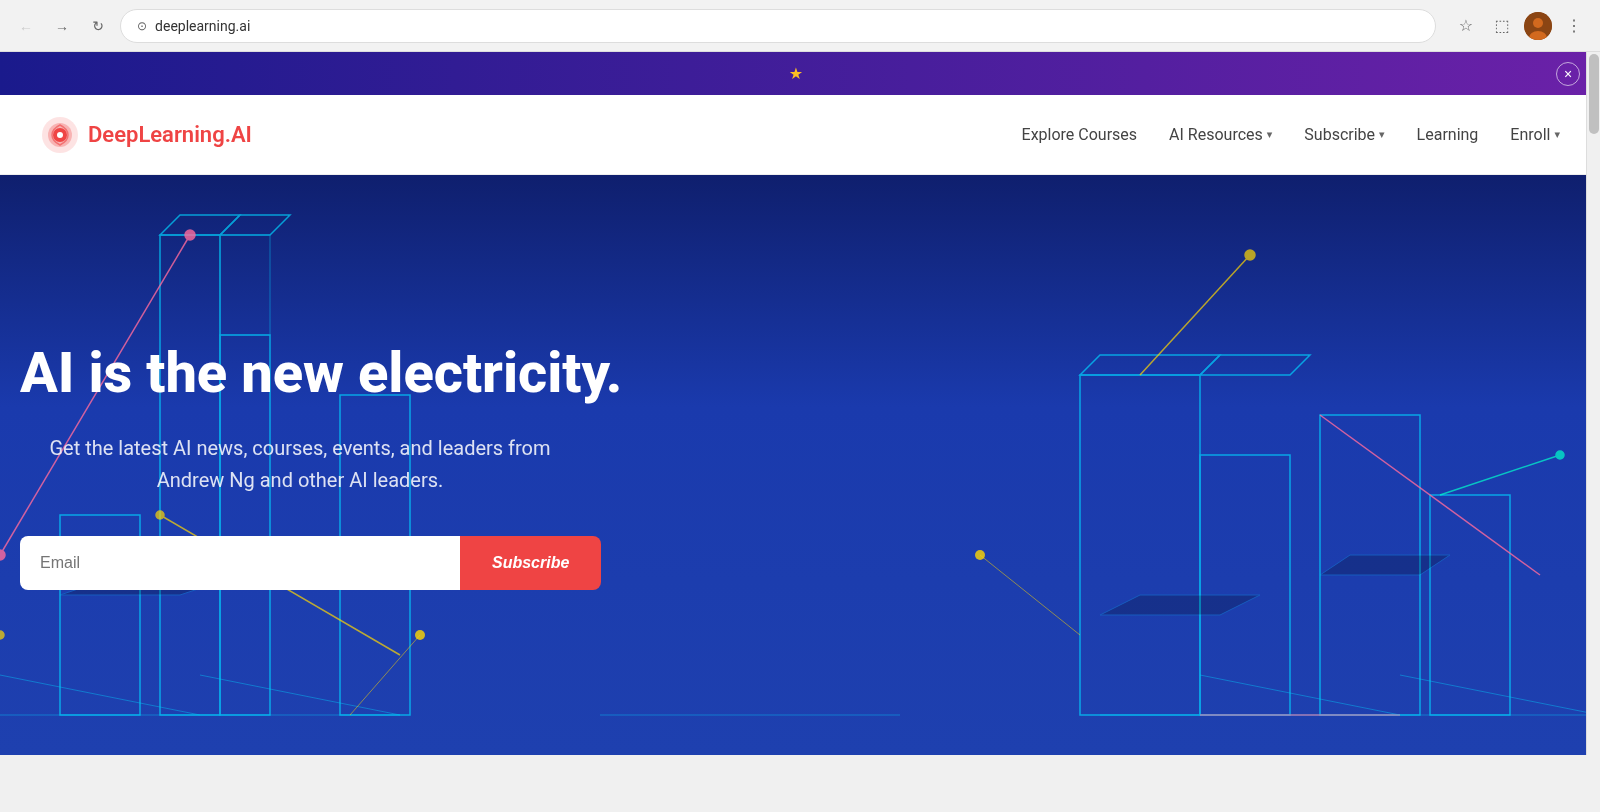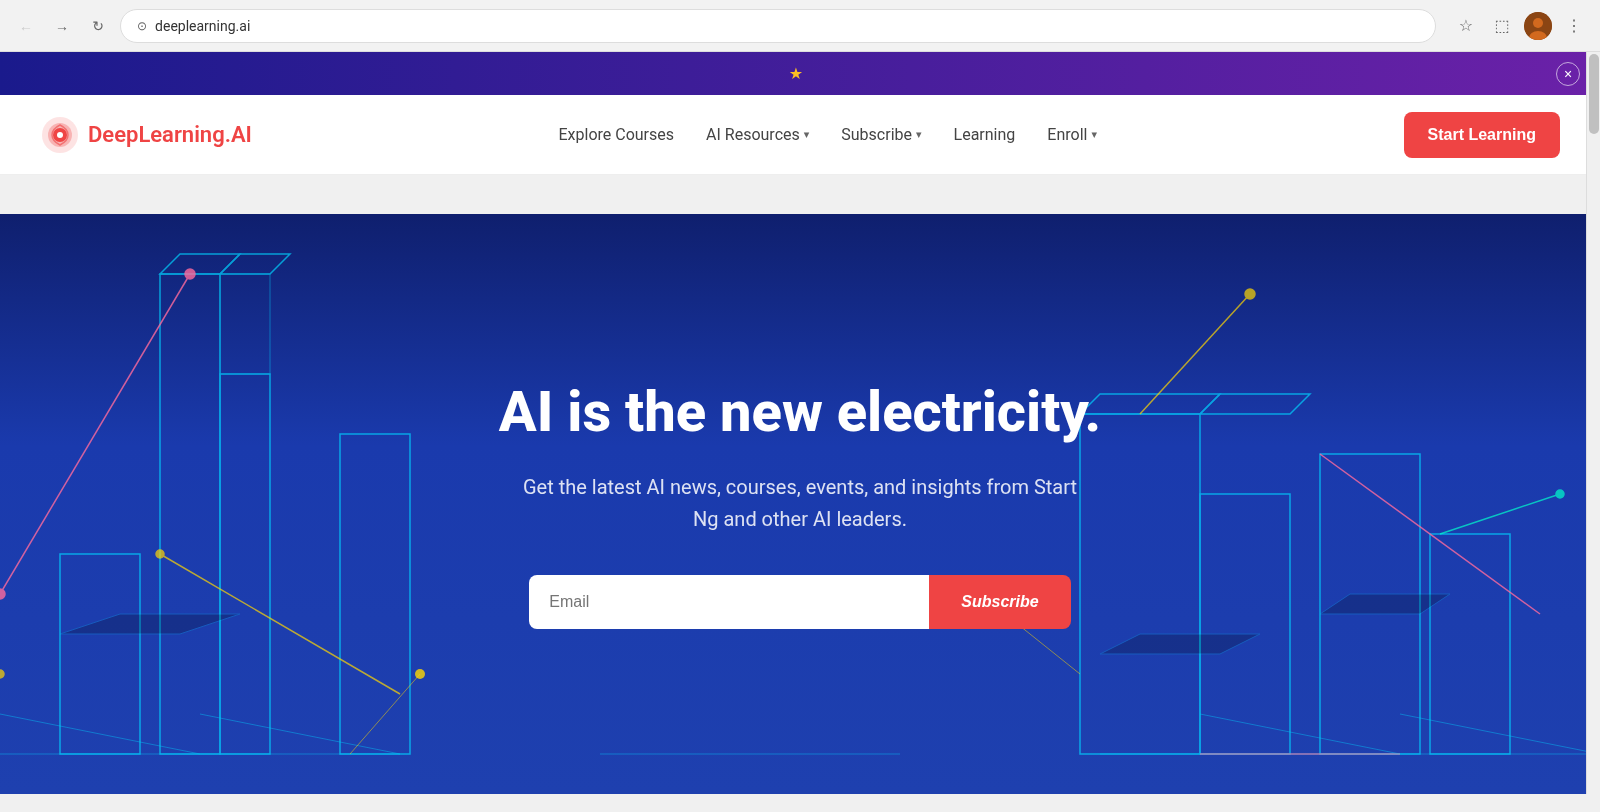--- a/index.html
+++ b/index.html
@@ -142,27 +142,26 @@
       cursor: pointer;
       white-space: nowrap;
     }
 
     
     .hero {
       background: linear-gradient(180deg, #0f1f6e 0%, #1a3aad 40%, #1e40af 100%);
       min-height: 580px;
       display: flex;
       flex-direction: column;
-      align-items: center;
+      align-items: flex-start;
       justify-content: center;
       text-align: center;
       position: relative;
       overflow: hidden;
       padding: 37px 20px;
-      margin-top: 39px;
     }
     .hero-title {
       color: white;
       font-size: 56px;
       font-weight: 800;
       line-height: 1.2;
       margin-bottom: 24px;
       position: relative;
       z-index: 2;
     }
@@ -175,21 +174,21 @@
       position: relative;
       z-index: 2;
     }
     .email-form {
       display: flex;
       gap: 0;
       position: relative;
       z-index: 2;
     }
     .email-input {
-      width: 400px;
+      width: 440px;
       padding: 18px 20px;
       border: none;
       border-radius: 8px 0 0 8px;
       font-size: 16px;
       outline: none;
       color: #666;
       background: white;
     }
     .subscribe-btn {
       background: #ef4444;
@@ -302,21 +301,20 @@
         </a>
       </li>
       <li>
         <a href="#">
           <span>Enroll</span>
           <span class="chevron">▾</span>
         </a>
       </li>
     </ul>
 
-    <button class="start-learning-btn">Start Learning</button>
   </nav>
 
   <section class="hero">
 
     <svg class="cityscape-svg" viewBox="0 0 1600 580" preserveAspectRatio="xMidYMax slice" xmlns="http://www.w3.org/2000/svg">
 
       <g fill="none" stroke="#00d4ff" stroke-width="1.5" opacity="0.7">
 
         <rect x="160" y="60" width="60" height="480"></rect>
         <rect x="220" y="160" width="50" height="380"></rect>
@@ -381,21 +379,21 @@
       <circle cx="980" cy="380" r="5" fill="#ffd700" opacity="0.8"></circle>
       <g stroke="#ffd700" stroke-width="1" opacity="0.5">
         <line x1="420" y1="460" x2="350" y2="540"></line>
         <line x1="980" y1="380" x2="1080" y2="460"></line>
       </g>
     </svg>
 
     <h1 class="hero-title">
       <span>AI is the new electricity.</span><br>
     </h1>
-    <p class="hero-subtitle">Get the latest AI news, courses, events, and insights from Start Ng and other AI leaders.</p>
+    <p class="hero-subtitle">Get the latest AI news, courses, events, and leaders from Andrew Ng and other AI leaders.</p>
 
     <div class="email-form">
       <input class="email-input" type="email" placeholder="Email" style="">
       <button class="subscribe-btn">Subscribe</button>
     </div>
   </section>
 
   <div class="scrollbar">
     <div class="scrollbar-thumb"></div>
   </div>

